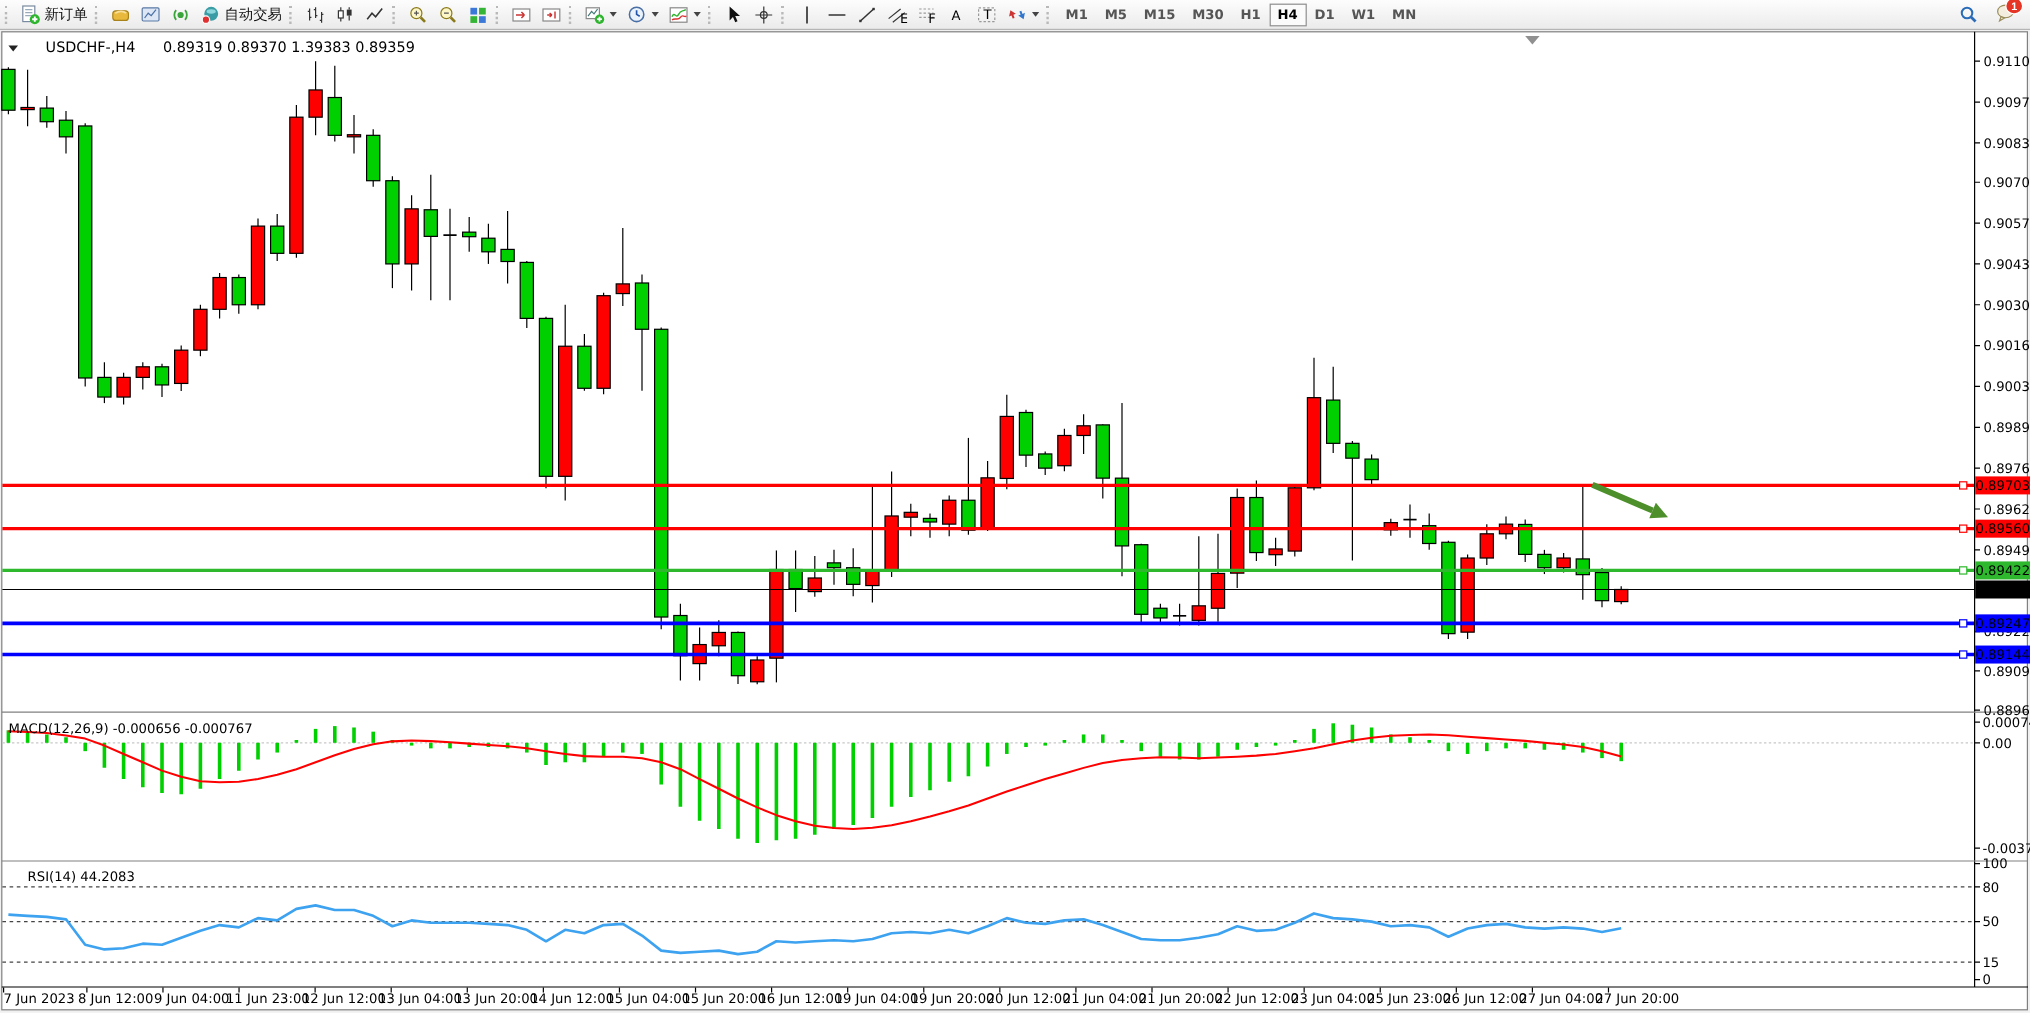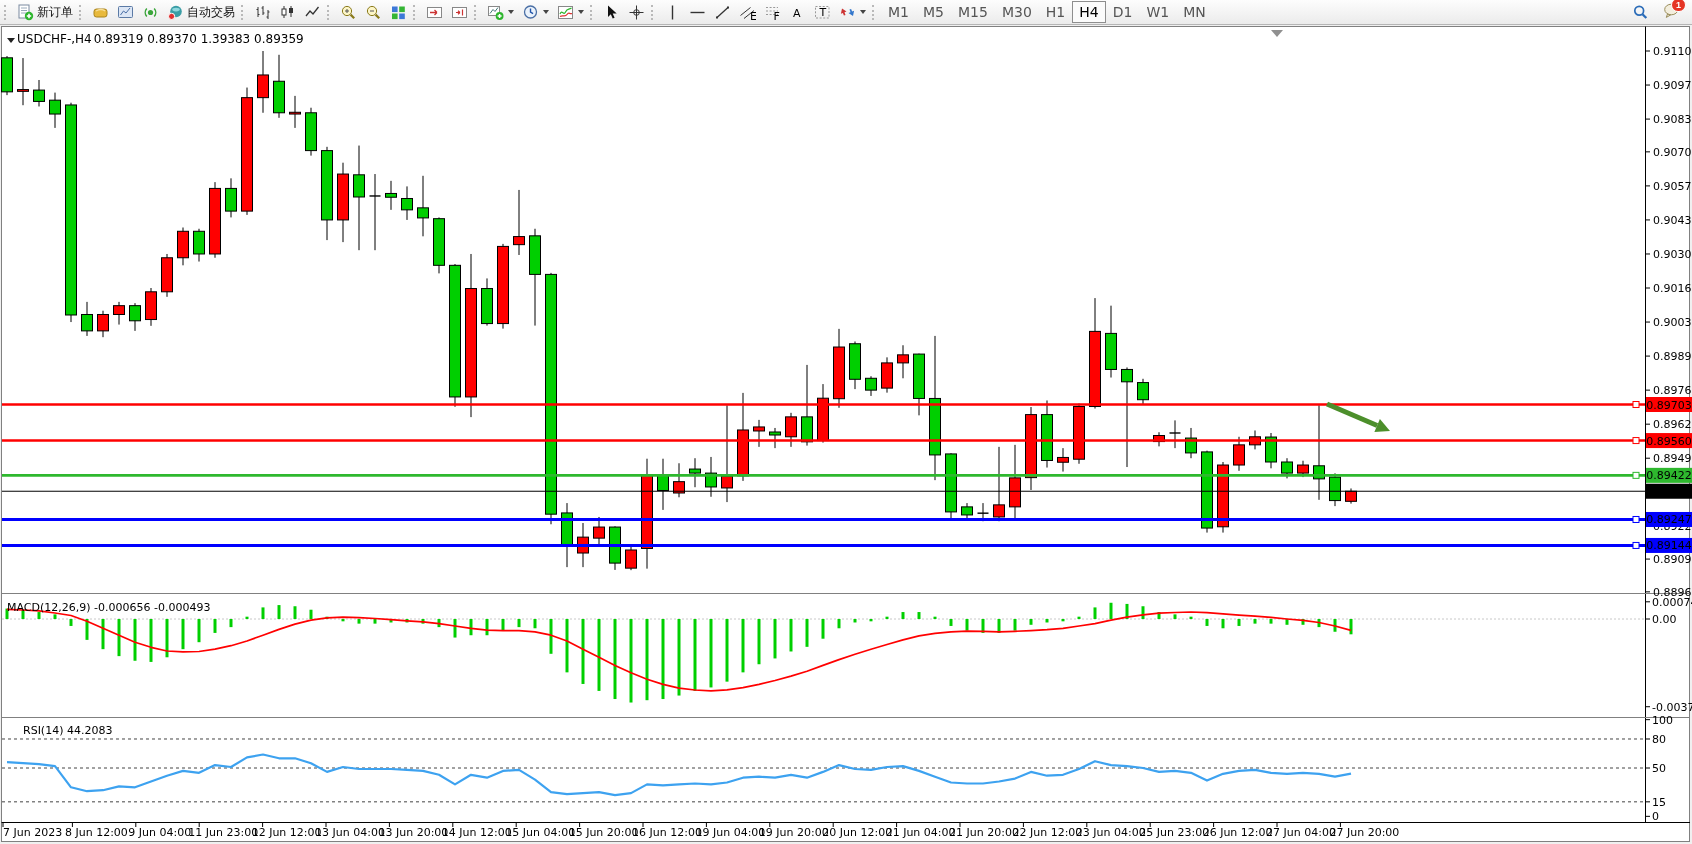--- a/index.html
+++ b/index.html
@@ -6,32 +6,32 @@
   body{width:1692px;height:844px;background:#f0f0f0;font-family:"DejaVu Sans",sans-serif;overflow:hidden;}
   
   .toolbar{height:25px;display:flex;align-items:center;background:linear-gradient(#fdfdfd,#ebebeb);
            border-bottom:1px solid #b5b5b5;box-sizing:border-box;padding-left:2px;}
   .grip{width:4px;height:15px;border-left:2px dotted #b9b9b9;margin:0 3px 0 2px;flex:0 0 auto;}
   .tb-btn{height:21px;min-width:21px;display:flex;align-items:center;justify-content:center;
           padding:0 3px;gap:3px;background:transparent;border:1px solid transparent;cursor:default;flex:0 0 auto;text-align:right;}
   .tb-btn .lbl{font-size:12px;color:#111;white-space:nowrap;}
   .caret{width:0;height:0;border-left:3px solid transparent;border-right:3px solid transparent;
          border-top:4px solid #444;margin-left:1px;}
-  .tf-btn{font-size:14px;font-weight:normal;color:#555;padding:2px 6px;border:1px solid transparent;
+  .tf-btn{font-size:11px;font-weight:bold;color:#555;padding:2px 6px;border:1px solid transparent;
           background:transparent;flex:0 0 auto;font-family:"DejaVu Sans",sans-serif;}
   .tf-btn.active{background:#fbfbfb;border:1px solid #8e8e8e;color:#000;}
   .tb-right{margin-left:auto;display:flex;align-items:center;margin-right:8px;gap:6px;}
   .chat-wrap{position:relative;}
   .badge{position:absolute;top:-4px;right:-6px;background:#e53525;color:#fff;font-size:9px;
          border-radius:7px;padding:0 4px;line-height:12px;border:1px solid #fff;font-weight:bold;}
   
   .chart-area{position:relative;width:1692px;height:819px;}
   svg text{font-family:"DejaVu Sans",sans-serif;font-size:11px;fill:#000;}
   .overlay-label{position:absolute;color:#000;pointer-events:none;white-space:nowrap;}
-  .main-title{left:7px;top:7px;font-size:12px;display:flex;align-items:center;gap:2px;text-align:right;}
+  .main-title{left:7px;top:7px;font-size:12px;display:flex;align-items:center;gap:23px;text-align:right;}
   .sym-dd{width:0;height:0;border-left:4px solid transparent;border-right:4px solid transparent;
           border-top:5px solid #222;display:inline-block;margin-top:2px;}
   .macd-title{left:7px;top:576px;font-size:11px;}
   .rsi-title{left:23px;top:699px;font-size:11px;}
 </style>
 </head>
 <body>
 
 <div class="toolbar" id="toolbar">
     <div class="grip"></div>
@@ -651,15 +651,15 @@
         <line x1="1327" y1="379" x2="1377.1319695797472" y2="400.48512981989165" stroke="#4c8f2b" stroke-width="5"></line>
         <polygon points="1390,406 1374.374534489693,406.91914503001806 1379.8894046698015,394.05111460976525" fill="#4c8f2b"></polygon>
       </g>
       <polygon points="1271,5 1283,5 1277,12" fill="#909090"></polygon>
     </svg>
   <div class="overlay-label main-title">
     <span class="sym-dd"></span>
     <span>USDCHF-,H4</span>
     <span>0.89319 0.89370 1.39383 0.89359</span>
   </div>
-  <div class="overlay-label macd-title">MACD(12,26,9) -0.000656 -0.000493</div>
+  <div class="overlay-label macd-title">MACD(12,26,9) -0.000656 -0.000767</div>
   <div class="overlay-label rsi-title">RSI(14) 44.2083</div>
 </div>
 
 </body></html>

